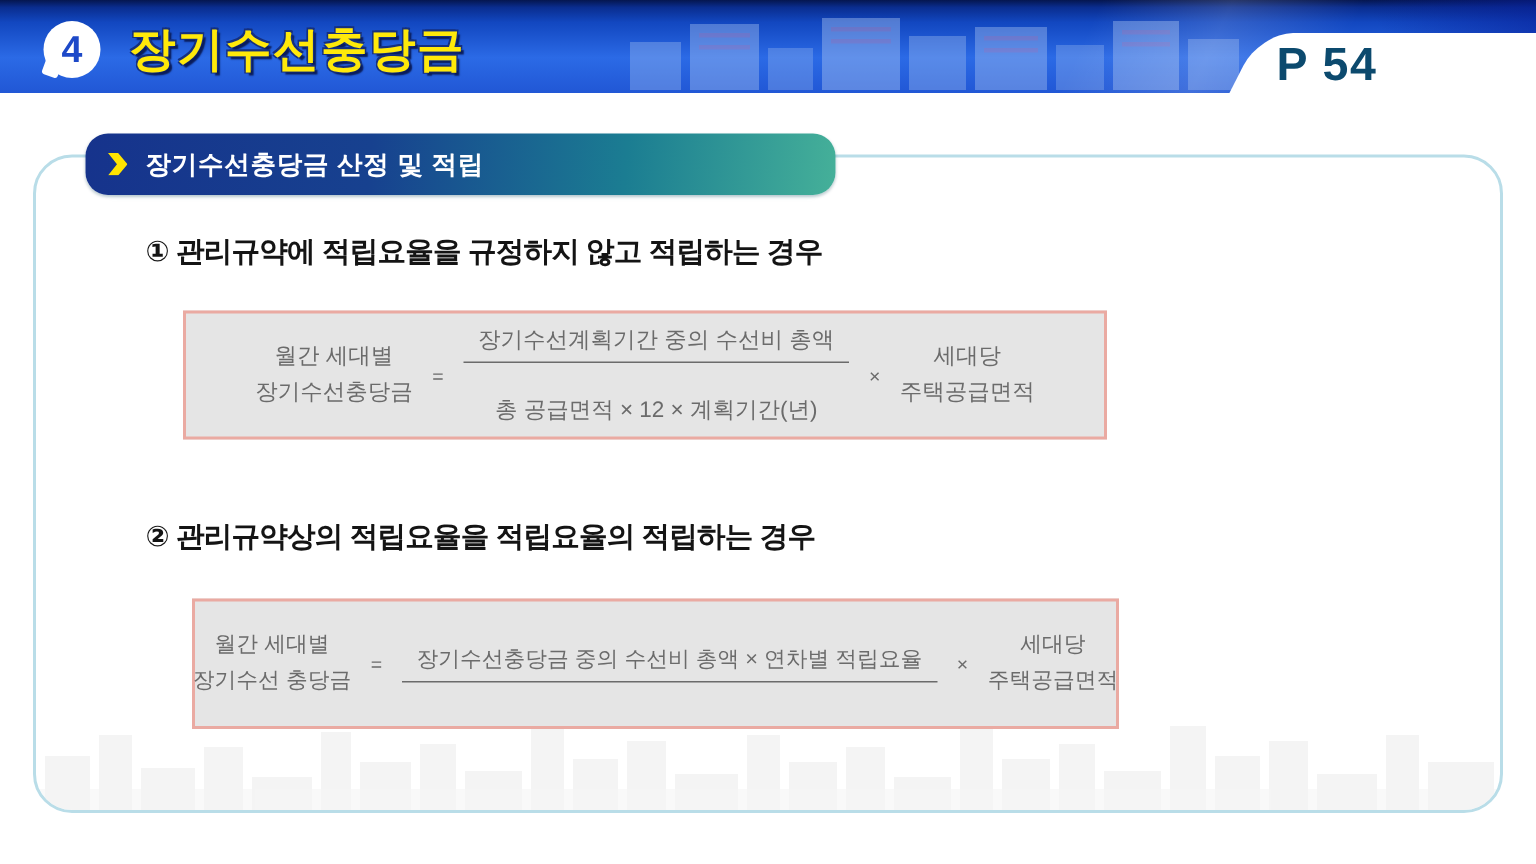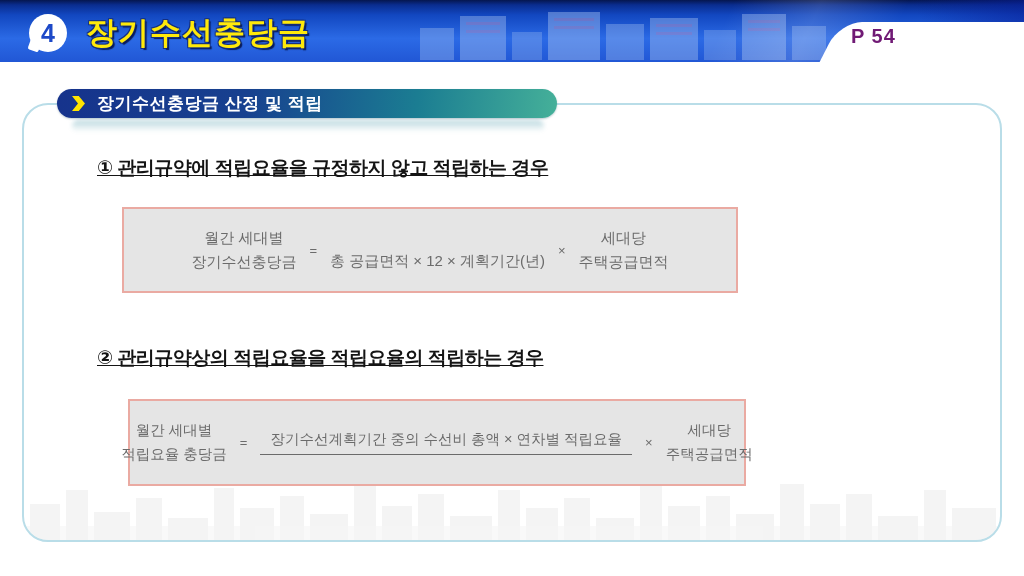--- a/index.html
+++ b/index.html
@@ -41,56 +41,56 @@
     color:#ffe90a; letter-spacing:1px;
     text-shadow:-1px -1px 0 #15307f, 1px -1px 0 #15307f, -1px 1px 0 #15307f, 2px 2px 1px #0a1c5a;
   }
 
   .page-notch {
     position:absolute; top:22px; right:-28px; width:212px; height:40px;
     background:#ffffff; border-top-left-radius:22px;
     transform:skewX(-27deg); transform-origin:top left;
   }
   .page-num {
-    position:absolute; left:851px; top:25px; font-size:20px; font-weight:bold;
-    color:#701a75; letter-spacing:1px; z-index:2;
+    position:absolute; left:851px; top:25px; font-size:31px; font-weight:bold;
+    color:#0c4a6e; letter-spacing:1px; z-index:2;
   }
 
   
   .container {
     position:absolute; left:22px; top:103px; width:980px; height:439px;
     box-sizing:border-box; background:#ffffff;
     border:2px solid #b9dde8; border-radius:26px; overflow:hidden;
   }
   .skyline { position:absolute; bottom:-2px; left:0; opacity:.55; }
 
   
   .pill {
-    position:absolute; left:57px; top:89px; width:500px; height:29px; z-index:5;
+    position:absolute; left:57px; top:89px; width:500px; height:41px; z-index:5;
     border-radius:15px; display:flex; align-items:center;
     background:linear-gradient(95deg,#16338c 0%,#17418f 38%,#1b7d92 72%,#45b099 100%);
     box-shadow:0 1px 2px rgba(0,60,80,0.25);
   }
   .pill-arrow {
     width:13px; height:15px; margin-left:15px; background:#ffe400;
     clip-path:polygon(0 0,52% 0,100% 50%,52% 100%,0 100%,46% 50%);
   }
   .pill-label {
     color:#ffffff; font-weight:bold; font-size:17px; margin-left:12px; letter-spacing:.5px;
   }
   .pill-reflection {
     position:absolute; left:72px; top:120px; width:472px; height:12px; z-index:4;
     background:linear-gradient(180deg, rgba(27,125,146,0.30), rgba(255,255,255,0));
     filter:blur(2px); border-radius:8px;
   }
 
   
   .item-heading {
     position:absolute; font-size:19px; font-weight:bold; color:#141414;
-    letter-spacing:-0.5px; z-index:2;text-decoration:underline;
+    letter-spacing:-0.5px; z-index:2;
   }
   #heading-1 { left:97px; top:155px; }
   #heading-2 { left:97px; top:345px; }
 
   .formula-box {
     position:absolute; box-sizing:border-box; z-index:2;
     border:2px solid #eaaaa2; background:#e5e5e5;
     display:flex; align-items:center; justify-content:center;
     color:#6b6b6b;
   }
@@ -189,39 +189,40 @@
 
   <div class="item-heading" id="heading-1">① 관리규약에 적립요율을 규정하지 않고 적립하는 경우</div>
 
   <div class="formula-box" id="formula-1">
     <div class="f-side">
       <div>월간 세대별</div>
       <div>장기수선충당금</div>
     </div>
     <span class="f-op">=</span>
     <div class="frac">
+      <div class="frac-top">장기수선계획기간 중의 수선비 총액</div>
       <div class="frac-bot">총 공급면적 × 12 × 계획기간(년)</div>
     </div>
     <span class="f-op">×</span>
     <div class="f-side">
       <div>세대당</div>
       <div>주택공급면적</div>
     </div>
   </div>
 
   <div class="item-heading" id="heading-2">② 관리규약상의 적립요율을 적립요율의 적립하는 경우</div>
 
   <div class="formula-box" id="formula-2">
     <div class="f-side">
       <div>월간 세대별</div>
-      <div>적립요율 충당금</div>
+      <div>장기수선 충당금</div>
     </div>
     <span class="f-op">=</span>
     <div class="frac">
-      <div class="frac-top">장기수선계획기간 중의 수선비 총액 × 연차별 적립요율</div>
+      <div class="frac-top">장기수선충당금 중의 수선비 총액 × 연차별 적립요율</div>
     </div>
     <span class="f-op">×</span>
     <div class="f-side">
       <div>세대당</div>
       <div>주택공급면적</div>
     </div>
   </div>
 
 </div>
 

